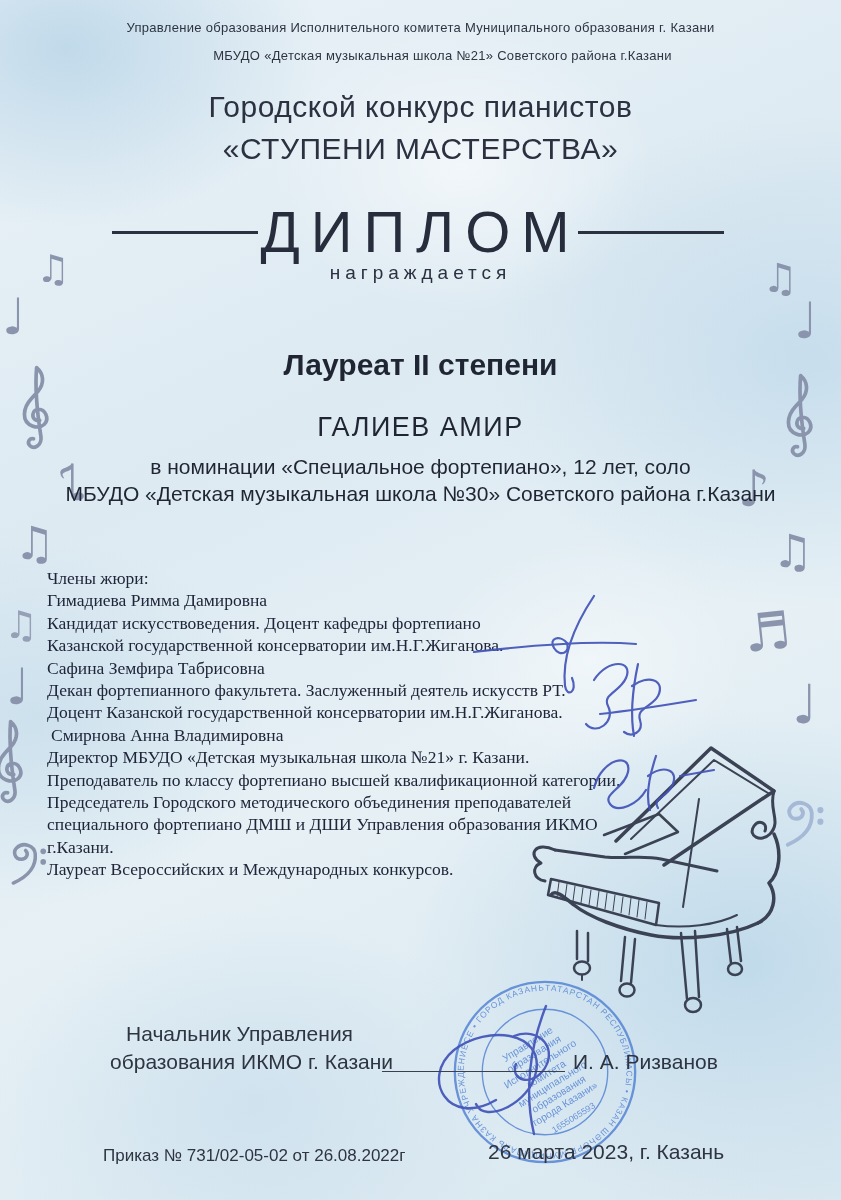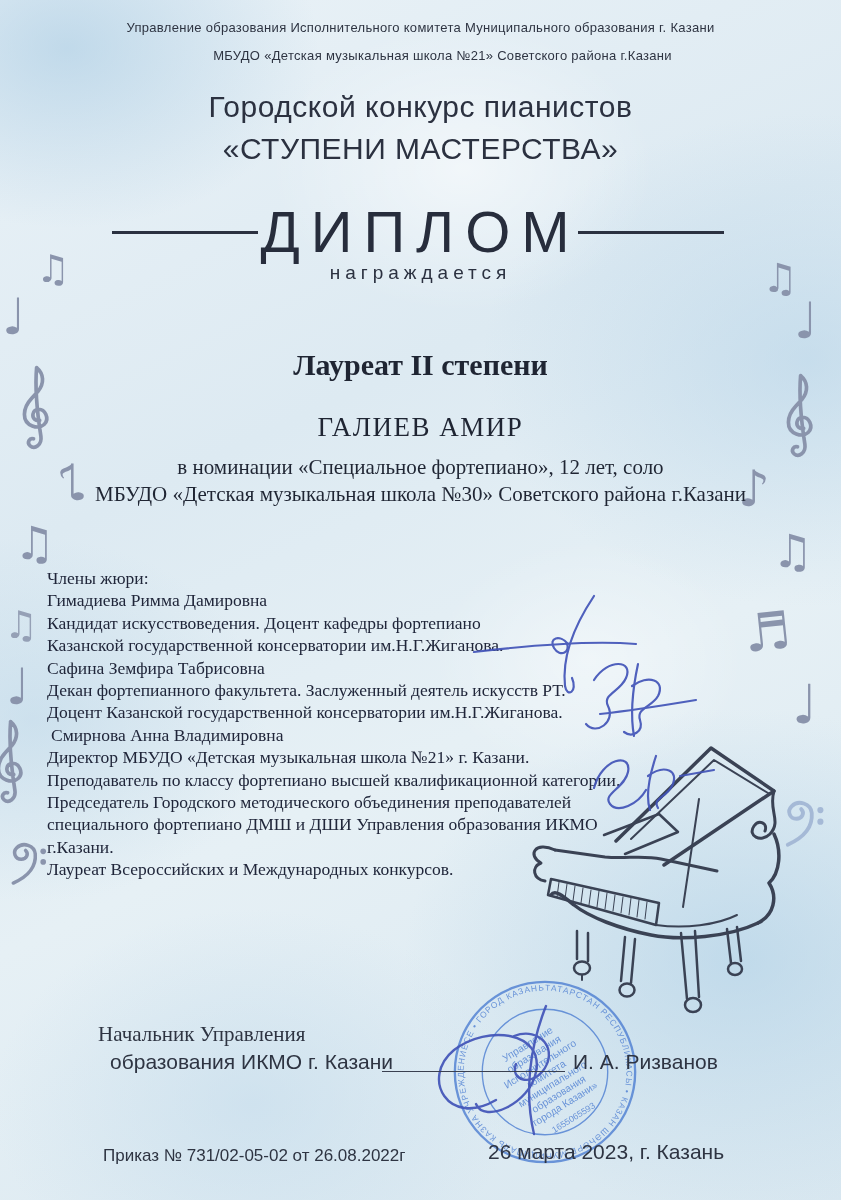--- a/index.html
+++ b/index.html
@@ -11,21 +11,21 @@
       radial-gradient(500px 380px at 96% 30%, rgba(173,206,229,.50), rgba(173,206,229,0) 65%),
       radial-gradient(560px 420px at 88% 80%, rgba(168,204,228,.55), rgba(168,204,228,0) 60%),
       radial-gradient(360px 280px at 4% 60%,  rgba(180,210,230,.45), rgba(180,210,230,0) 65%),
       radial-gradient(320px 240px at 55% 14%, rgba(255,255,255,.55), rgba(255,255,255,0) 60%),
       radial-gradient(400px 300px at 30% 92%, rgba(190,216,234,.50), rgba(190,216,234,0) 65%),
       radial-gradient(260px 200px at 70% 55%, rgba(255,255,255,.40), rgba(255,255,255,0) 60%),
       linear-gradient(155deg,#eaf2f7 0%,#ddeaf2 35%,#e6f0f5 60%,#d8e7f0 100%);
   }
   .abs{position:absolute;}
   .c{position:absolute;left:0;right:0;text-align:center;}
-  .serif{font-family:Liberation Serif, serif;color:#1f2533;}
+  .serif{font-family:Liberation Sans, sans-serif;color:#1f2533;}
   .hdr{font-size:13px;letter-spacing:.3px;color:#2e3442;}
   .title{font-size:30px;color:#2b3140;letter-spacing:.5px;}
   .diplom{font-size:58px;letter-spacing:11px;color:#272d3c;font-weight:400;}
   .ruleline{position:absolute;height:2.5px;background:#2b3140;}
   .award-degree{font-size:30px;font-weight:bold;}
   .award-name{font-size:27px;letter-spacing:1.5px;}
   .nomin{font-size:21px;}
   .teacher{font-size:21px;font-weight:bold;}
   .jury{position:absolute;left:47px;top:567px;width:580px;font-size:17.5px;line-height:22.4px;
         font-family:"Liberation Serif",serif;color:#20263a;}
@@ -187,21 +187,21 @@
   <div class="sig abs" style="left:418px;top:992px;">
     <svg width="200" height="160" viewBox="0 0 200 160">
       <g stroke="#4254b8" fill="none" stroke-width="2.4" stroke-linecap="round" opacity=".92">
         <path d="M78 108 C30 136 2 86 36 58 C70 32 126 40 118 80 C112 112 66 132 58 112"></path>
         <path d="M128 14 C112 54 106 100 116 142"></path>
         <path d="M96 44 C122 34 142 58 124 80 C112 94 92 88 98 72"></path>
       </g>
     </svg>
   </div>
 
-  <div class="abs bottomline" style="left:98px;top:1022px;font-family:Liberation Serif, serif;">Начальник Управления</div>
+  <div class="abs bottomline" style="left:126px;top:1022px;">Начальник Управления</div>
   <div class="abs bottomline" style="left:110px;top:1050px;">образования ИКМО г. Казани</div>
   <div class="underscore" style="left:382px;top:1071px;width:183px;"></div>
   <div class="abs bottomline" style="left:573px;top:1050px;">И. А. Ризванов</div>
 
   <div class="abs order" style="left:103px;top:1146px;">Приказ № 731/02-05-02 от 26.08.2022г</div>
   <div class="abs date" style="left:488px;top:1140px;">26 марта 2023, г. Казань</div>
 
 </div>
 
 </body></html>

